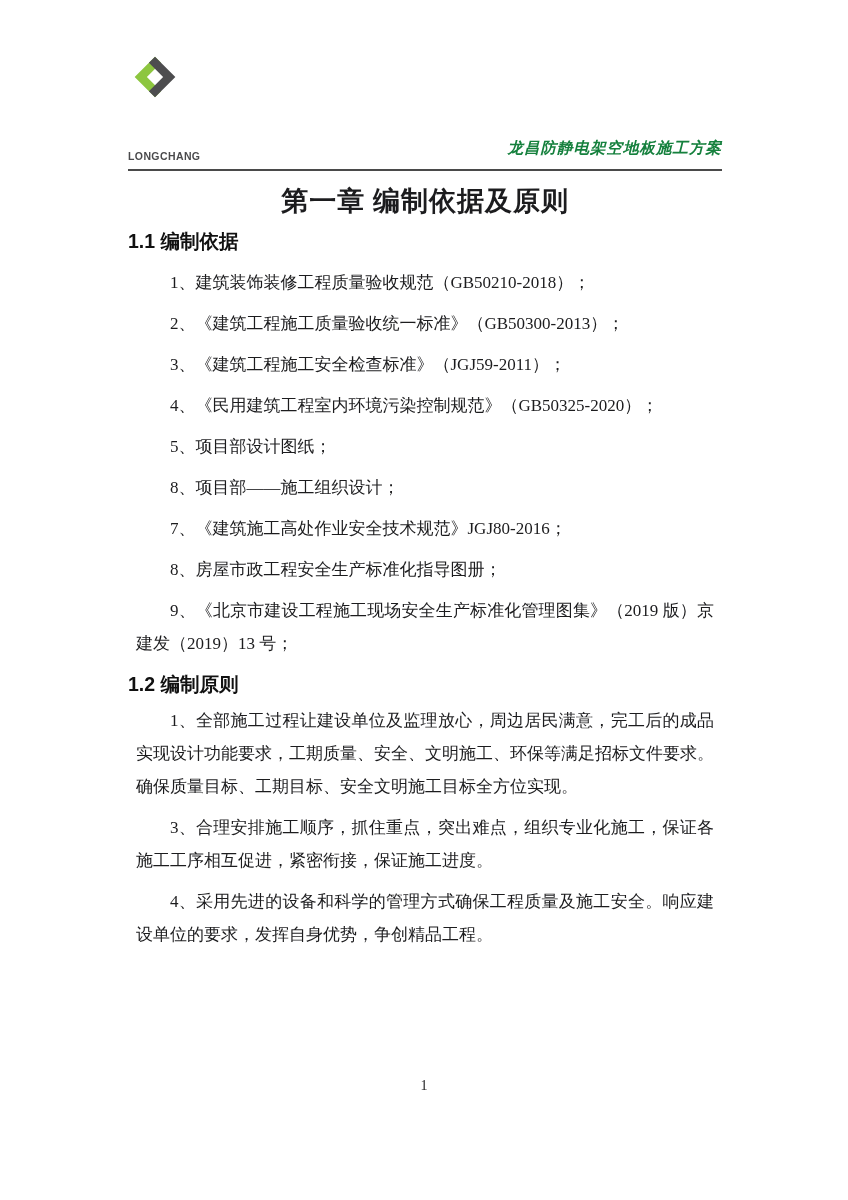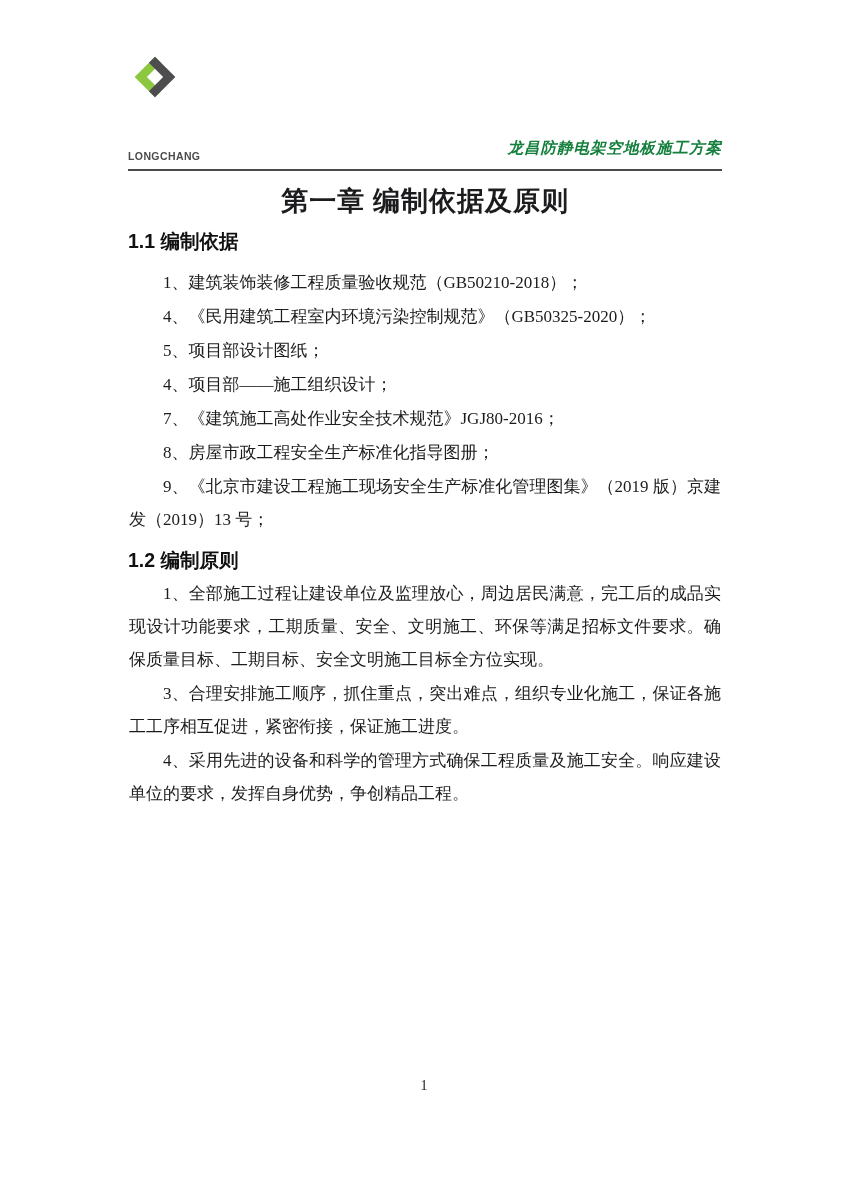--- a/index.html
+++ b/index.html
@@ -55,21 +55,21 @@
     font-family:"Liberation Sans","DejaVu Sans",sans-serif;
     font-weight:bold;
     font-size:19.5px;line-height:24px;
     margin:0;
     color:#111;
   }
   h2.sec1{margin-bottom:13px;}
   h2.sec2{margin-top:12px;margin-bottom:5px;}
   
   p.item,p.para{
-    margin:1px;
+    margin:8px;
     font-size:17px;
     line-height:33px;
     text-indent:2em;
     text-align:justify;
     color:#1c1c1e;
   }
   
   .page-num{
     position:absolute;
     left:0;right:0;
@@ -97,23 +97,25 @@
     <div class="hdr-title">龙昌防静电架空地板施工方案</div>
   </header>
 
   <hr class="hdr-rule">
 
   <h1 class="chapter">第一章 编制依据及原则</h1>
 
   <h2 class="sec sec1">1.1 编制依据</h2>
 
   <p class="item">1、建筑装饰装修工程质量验收规范（GB50210-2018）；</p>
+  <p class="item">2、《建筑工程施工质量验收统一标准》（GB50300-2013）；</p>
+  <p class="item">3、《建筑工程施工安全检查标准》（JGJ59-2011）；</p>
   <p class="item">4、《民用建筑工程室内环境污染控制规范》（GB50325-2020）；</p>
   <p class="item">5、项目部设计图纸；</p>
-  <p class="item">4、项目部——施工组织设计；</p>
+  <p class="item">8、项目部——施工组织设计；</p>
   <p class="item">7、《建筑施工高处作业安全技术规范》JGJ80-2016；</p>
   <p class="item">8、房屋市政工程安全生产标准化指导图册；</p>
   <p class="item">9、《北京市建设工程施工现场安全生产标准化管理图集》（2019 版）京建发（2019）13 号；</p>
 
   <h2 class="sec sec2">1.2 编制原则</h2>
 
   <p class="para">1、全部施工过程让建设单位及监理放心，周边居民满意，完工后的成品实现设计功能要求，工期质量、安全、文明施工、环保等满足招标文件要求。确保质量目标、工期目标、安全文明施工目标全方位实现。</p>
   <p class="para">3、合理安排施工顺序，抓住重点，突出难点，组织专业化施工，保证各施工工序相互促进，紧密衔接，保证施工进度。</p>
   <p class="para">4、采用先进的设备和科学的管理方式确保工程质量及施工安全。响应建设单位的要求，发挥自身优势，争创精品工程。</p>
 

